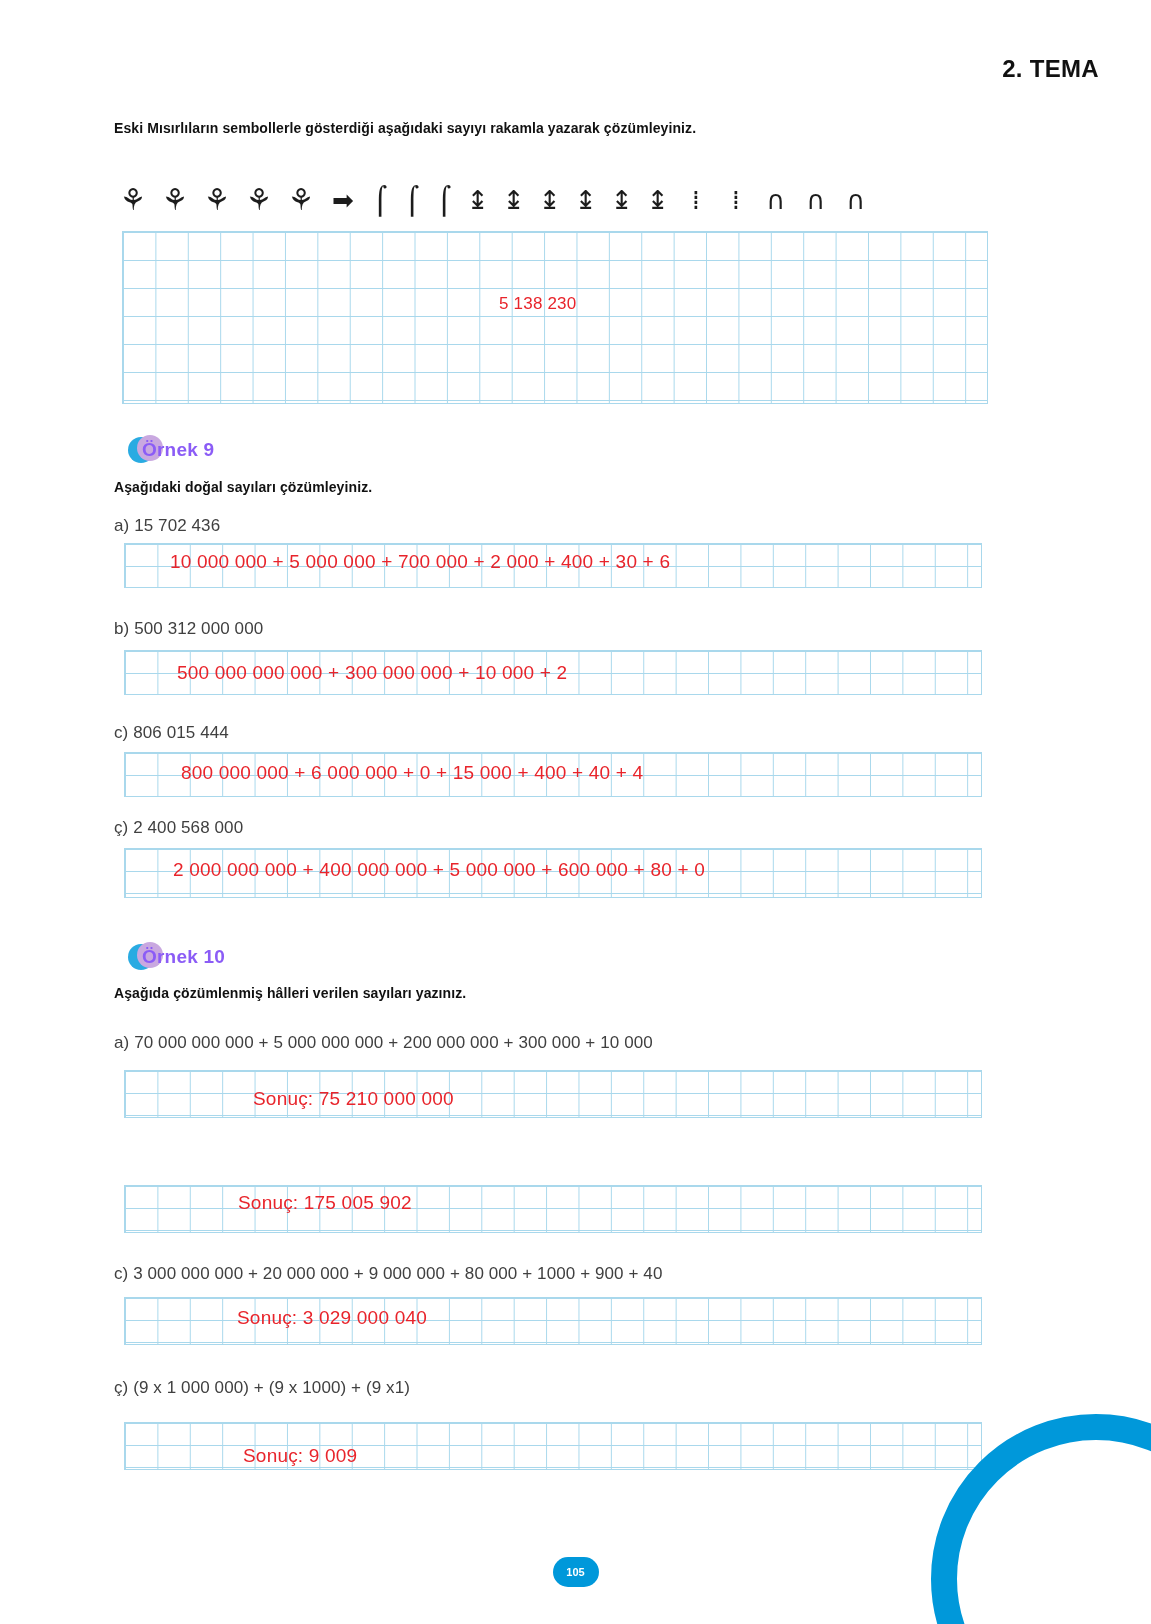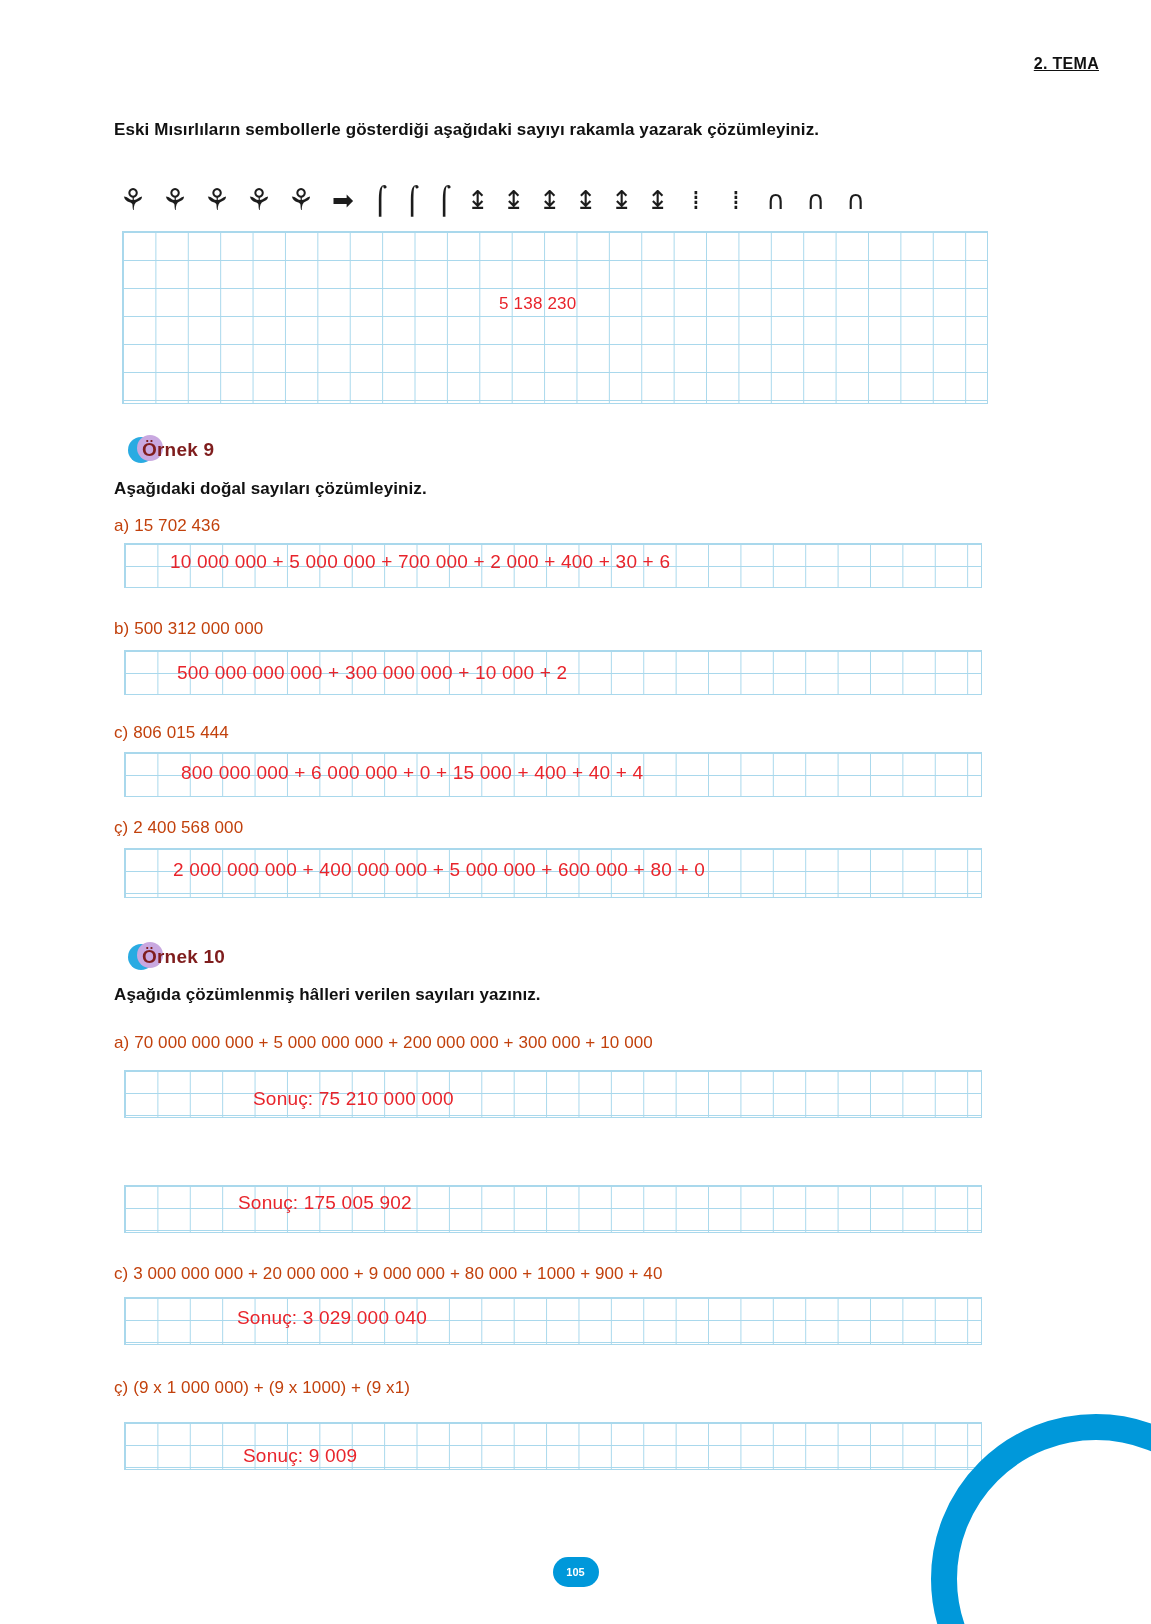--- a/index.html
+++ b/index.html
@@ -19,39 +19,38 @@
     position: relative;
     width: 1151px;
     height: 1624px;
   }
 
   
   .tema-header {
     position: absolute;
     top: 55px;
     right: 52px;
-    font-size: 16px;
+    font-size: 24px;
     font-weight: bold;
     letter-spacing: .3px;
     color: #111;
-    text-decoration: underline;
   }
 
   
   .prompt-bold {
     position: absolute;
-    font-size: 17px;
+    font-size: 14px;
     font-weight: bold;
     color: #111;
     letter-spacing: .1px;
   }
   .item-line {
     position: absolute;
     font-size: 17px;
-    color: #c2410c;
+    color: #404040;
     letter-spacing: .1px;
   }
 
   
   .glyph-row {
     position: absolute;
     left: 112px;
     top: 175px;
     width: 890px;
     height: 50px;
@@ -121,21 +120,21 @@
     width: 26px; height: 26px;
     border-radius: 50%;
     background: #c9a8e0;
   }
   .ornek .label {
     position: relative;
     z-index: 3;
     margin-left: -16px;
     font-size: 19px;
     font-weight: bold;
-    color: #7f1d1d;
+    color: #8b5cf6;
     letter-spacing: .2px;
   }
 
   
   .page-number {
     position: absolute;
     left: 50%;
     transform: translateX(-50%);
     bottom: 37px;
     width: 46px;

